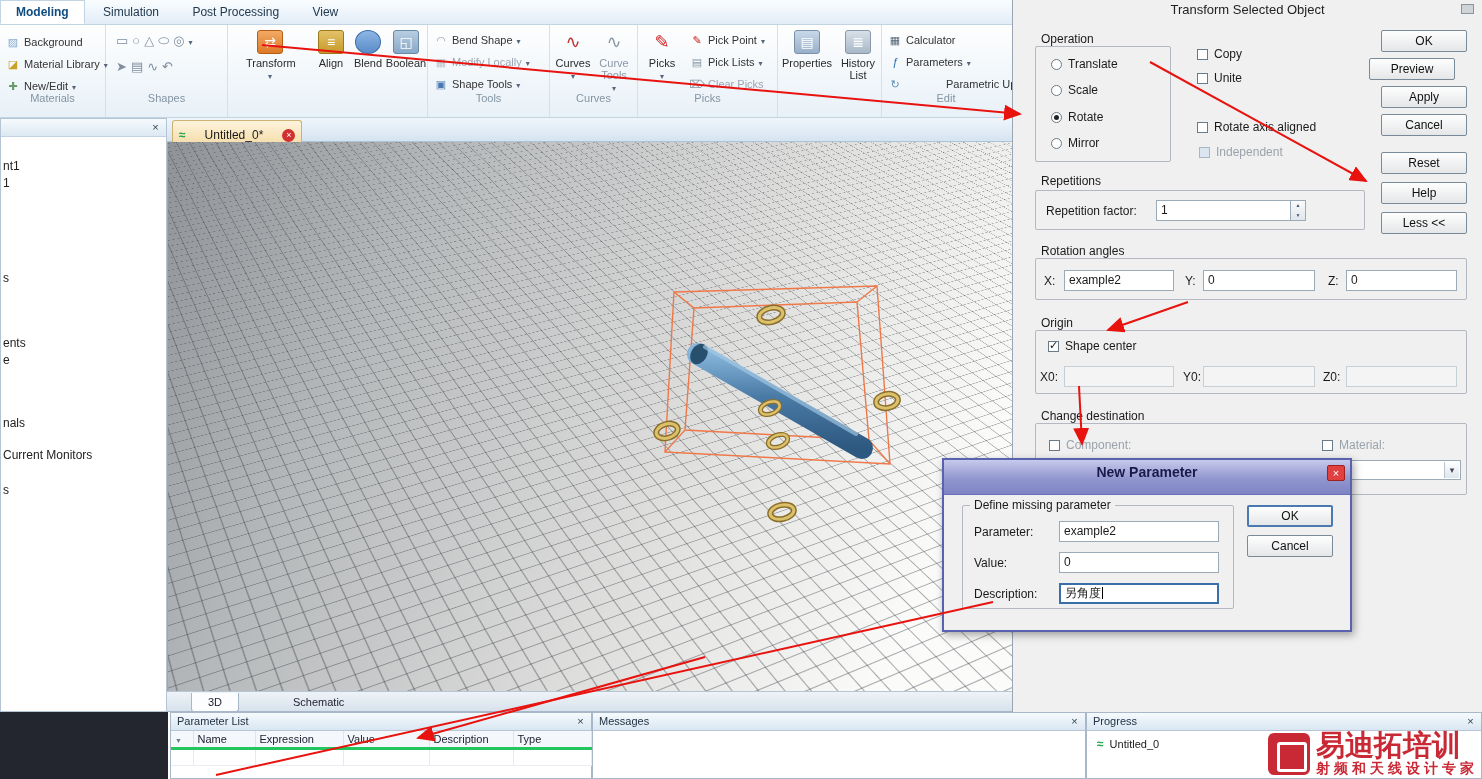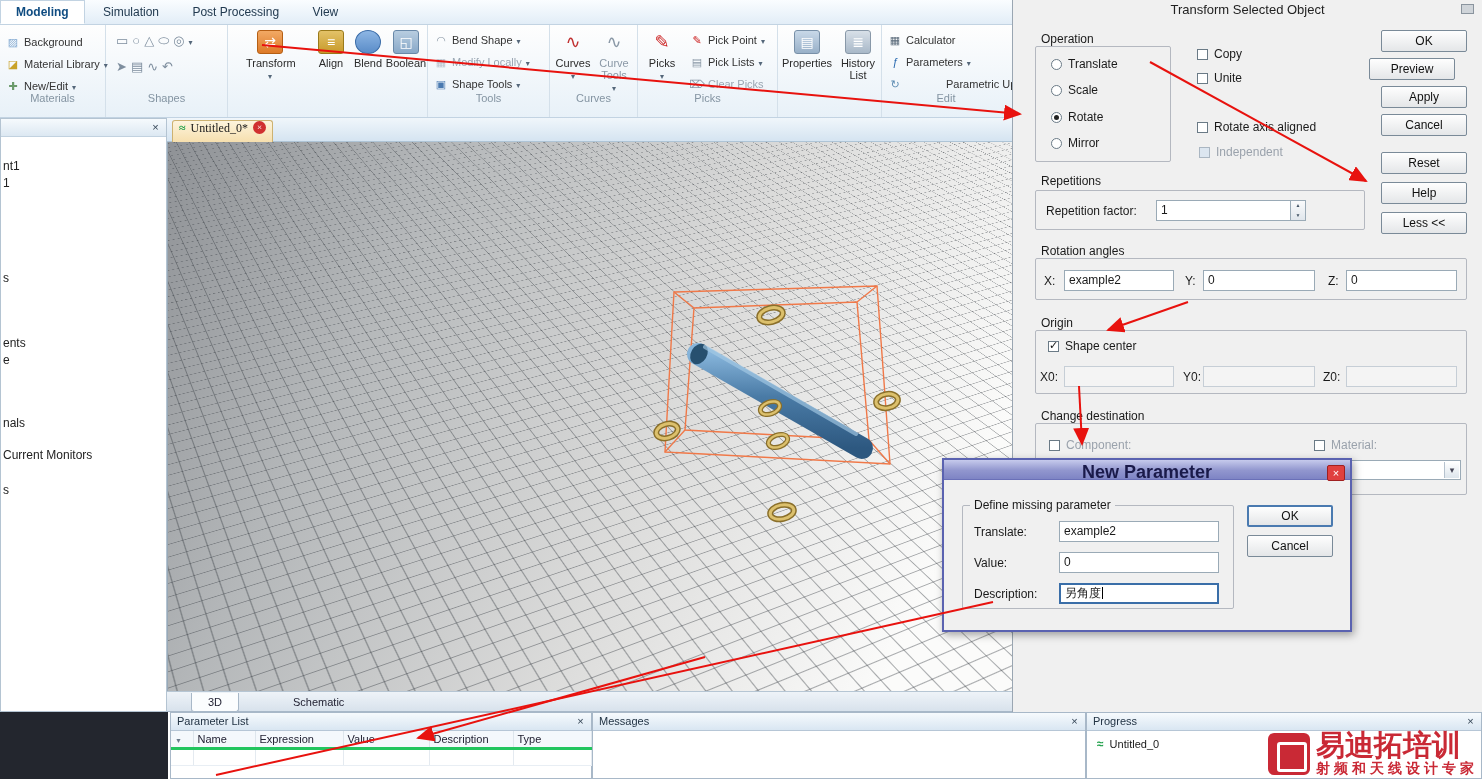--- a/index.html
+++ b/index.html
@@ -45,21 +45,21 @@
   .s-cyl::after{content:"⬭";}.s-torus::after{content:"◎";}.s-extr::after{content:"➤";}
   .s-face::after{content:"▤";}.s-curve::after{content:"∿";}.s-rot::after{content:"↶";}
   
   .tree{position:absolute;left:0;top:118px;width:167px;height:594px;background:#fff;border:1px solid #b4c4d2;}
   .tree-head{height:18px;background:linear-gradient(#f6fafd,#dce8f2);border-bottom:1px solid #c2d2e0;position:relative;}
   .pclose{position:absolute;right:4px;top:2px;width:13px;height:13px;font-size:11px;line-height:12px;text-align:center;color:#345;cursor:pointer;}
   .pclose::after{content:"×";}
   .titem{position:absolute;left:2px;font-size:12px;color:#222;white-space:nowrap;}
   
   .doctabs{position:absolute;left:167px;top:118px;width:845px;height:24px;background:linear-gradient(#f0f6fb,#d5e4f1);border-bottom:1px solid #aec4d6;}
-  .doctab{position:absolute;left:5px;top:2px;height:22px;display:flex;align-items:flex-start;gap:5px;padding:0 6px;background:linear-gradient(#fdf4dd,#f6dfae);border:1px solid #cdb271;border-bottom:none;border-radius:3px 3px 0 0;font-size:12px;font-family:Liberation Serif, serif;}
+  .doctab{position:absolute;left:5px;top:2px;height:22px;display:flex;align-items:flex-end;gap:19px;padding:0 6px;background:linear-gradient(#fdf4dd,#f6dfae);border:1px solid #cdb271;border-bottom:none;border-radius:3px 3px 0 0;font-size:12px;}
   .docicon{color:#1fa04a;font-weight:bold;font-size:12px;}.docicon::after{content:"≈";}
   .tabclose{width:13px;height:13px;border-radius:50%;background:#d03030;color:#fff;font-size:9px;line-height:13px;text-align:center;cursor:pointer;}
   .tabclose::after{content:"×";}
   .viewport{position:absolute;left:167px;top:142px;width:845px;height:549px;overflow:hidden;background:linear-gradient(115deg,#8f9296 0%,#b4b7b9 25%,#dcdcdb 58%,#fbfbfa 88%);border-left:1px solid #98a8b6;}
   .grid{position:absolute;left:-1000px;top:-1000px;width:3000px;height:2600px;
     background-image:repeating-linear-gradient(0deg,rgba(52,58,64,.42) 0 1px,transparent 1px 18px),
                      repeating-linear-gradient(90deg,rgba(52,58,64,.42) 0 1px,transparent 1px 18px);
     transform:perspective(1200px) rotateX(55deg) rotateZ(-28deg);}
   .vtabs{position:absolute;left:167px;top:691px;width:845px;height:21px;background:linear-gradient(#eef3f8,#d8e2ec);border-top:1px solid #b6c6d4;border-bottom:1px solid #a8b8c8;}
   .vtab{position:absolute;top:1px;height:19px;line-height:18px;padding:0 16px;font-size:11px;color:#223;}
@@ -95,21 +95,21 @@
   .tbox.focus{border:2px solid #3a6ea8;line-height:17px;}
   .spin{position:absolute;right:0;top:0;width:15px;height:100%;border-left:1px solid #9aaab6;background:linear-gradient(#fafbfc,#e0e6ec);}
   .spup,.spdn{display:block;height:50%;text-align:center;font-size:5px;color:#456;line-height:9px;cursor:pointer;}
   .spup::after{content:"▲";}.spdn::after{content:"▼";}
   .combo{position:absolute;height:20px;border:1px solid #9aaab6;background:#fff;}
   .combo .ddchev{position:absolute;right:1px;top:1px;width:15px;height:16px;background:linear-gradient(#fff,#dde5ec);border-left:1px solid #b6c2ce;text-align:center;line-height:15px;}
   .combo .ddchev::after{content:"▾";font-size:9px;color:#445;}
   .caret{display:inline-block;width:1px;height:12px;background:#000;margin-left:1px;vertical-align:-2px;}
   
   .npdlg{position:absolute;left:942px;top:458px;width:410px;height:174px;background:#f0f0f0;border:2px solid #5a62b0;box-shadow:2px 3px 8px rgba(0,0,0,.35);z-index:150;}
-  .np-title{position:absolute;left:0;top:0;width:100%;height:20px;background:linear-gradient(#c6caec,#9196ce 55%,#7e84c4);border-bottom:1px solid #6a70b8;text-align:center;font-size:18px;font-weight:bold;color:#1a1a4a;line-height:25px;cursor:move;}
+  .np-title{position:absolute;left:0;top:0;width:100%;height:35px;background:linear-gradient(#c6caec,#9196ce 55%,#7e84c4);border-bottom:1px solid #6a70b8;text-align:center;font-size:14px;font-weight:bold;color:#1a1a4a;line-height:25px;cursor:move;}
   .np-close{position:absolute;right:5px;top:5px;width:18px;height:16px;background:#e04040;border:1px solid #a02020;color:#fff;font-size:11px;line-height:14px;text-align:center;border-radius:2px;cursor:pointer;}
   .np-close::after{content:"×";}
   .np-group{position:absolute;left:18px;top:45px;width:272px;height:104px;border:1px solid #b4b8c0;border-radius:2px;}
   .np-grouplabel{position:absolute;left:26px;top:38px;background:#f0f0f0;padding:0 4px;font-size:12px;color:#1a1a1a;}
   
   .arrows{position:absolute;left:0;top:0;width:1482px;height:779px;z-index:200;pointer-events:none;}
   .watermark{position:absolute;right:4px;bottom:1px;z-index:220;display:flex;align-items:center;gap:6px;opacity:.9;}
   .wm-logo{width:42px;height:42px;background:#c41220;border-radius:6px;position:relative;}
   .wm-logo::after{content:"";position:absolute;left:9px;top:9px;width:24px;height:24px;border:3px solid #fff;border-radius:3px;}
   .wm-title{font-size:29px;font-weight:bold;color:#c41220;line-height:30px;text-shadow:1px 1px 0 #fff;}
@@ -457,32 +457,32 @@
     <div class="drow" style="left:27px;top:370px;">X0:</div>
     <div class="tbox dis" style="left:51px;top:366px;width:110px;"></div>
     <div class="drow" style="left:170px;top:370px;">Y0:</div>
     <div class="tbox dis" style="left:190px;top:366px;width:112px;"></div>
     <div class="drow" style="left:310px;top:370px;">Z0:</div>
     <div class="tbox dis" style="left:333px;top:366px;width:111px;"></div>
 
     <div class="dglabel" style="left:28px;top:409px;">Change destination</div>
     <div class="gbox" style="left:22px;top:423px;width:432px;height:72px;"></div>
     <div class="drow dim" style="left:36px;top:438px;"><span class="cb"></span><span>Component:</span></div>
-    <div class="drow dim" style="left:256px;top:438px;padding-left:45px;"><span class="cb"></span><span>Material:</span></div>
+    <div class="drow dim" style="left:264px;top:438px;padding-left:45px;"><span class="cb"></span><span>Material:</span></div>
     <div class="combo" style="left:333px;top:460px;width:115px;">
         <span class="ddchev"></span>
       </div>
   </div>
 
   <div class="npdlg">
     <div class="np-title">New Parameter</div>
     <div class="np-close"></div>
     <div class="np-group"></div>
     <div class="np-grouplabel">Define missing parameter</div>
-    <div class="drow" style="left:30px;top:65px;">Translate:</div>
+    <div class="drow" style="left:30px;top:65px;">Parameter:</div>
     <div class="tbox" style="left:115px;top:61px;width:160px;"><span>example2</span></div>
     <div class="drow" style="left:30px;top:96px;">Value:</div>
     <div class="tbox" style="left:115px;top:92px;width:160px;"><span>0</span></div>
     <div class="drow" style="left:30px;top:127px;">Description:</div>
     <div class="tbox focus" style="left:115px;top:123px;width:160px;"><span>另角度</span><span class="caret"></span></div>
     <div class="wbtn def" style="left:303px;top:45px;">OK</div>
     <div class="wbtn" style="left:303px;top:75px;">Cancel</div>
   </div>
 
   <svg class="arrows">

